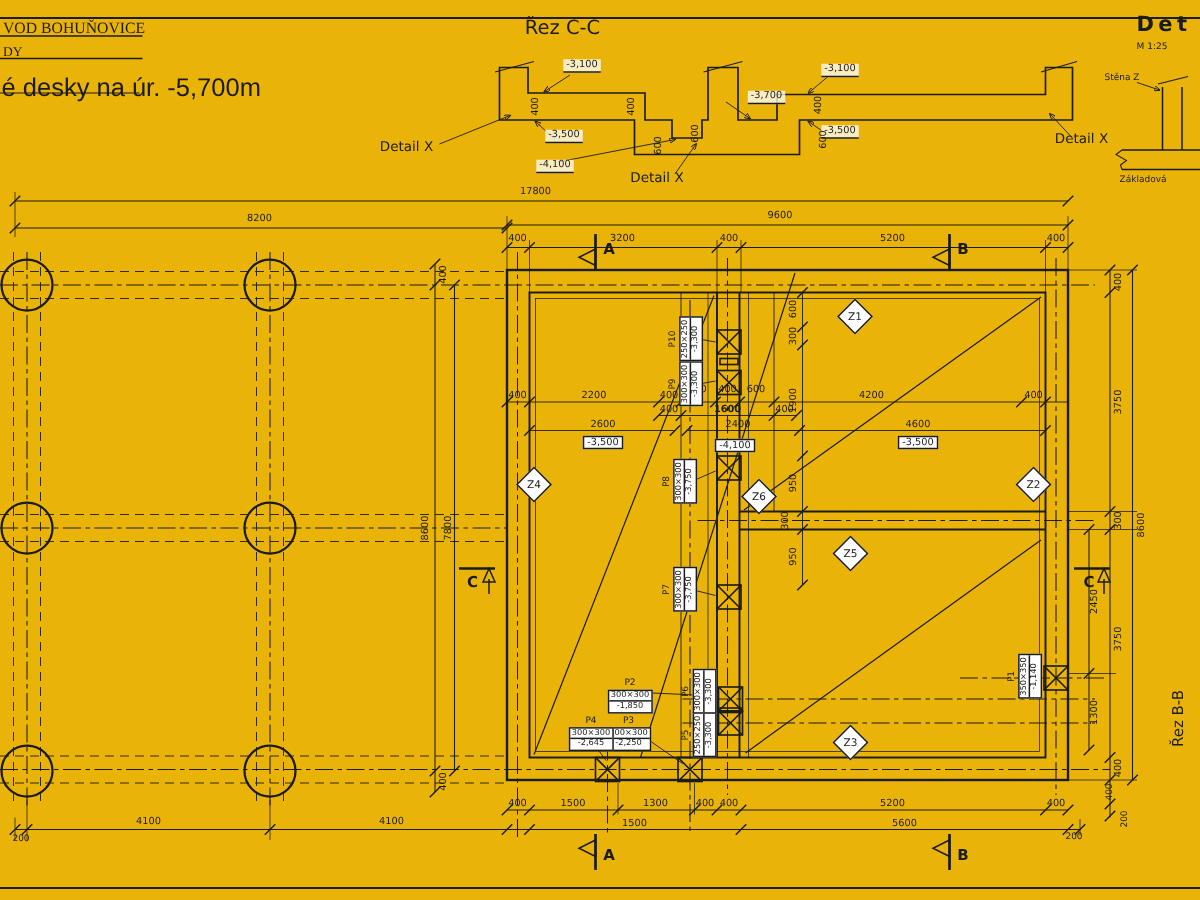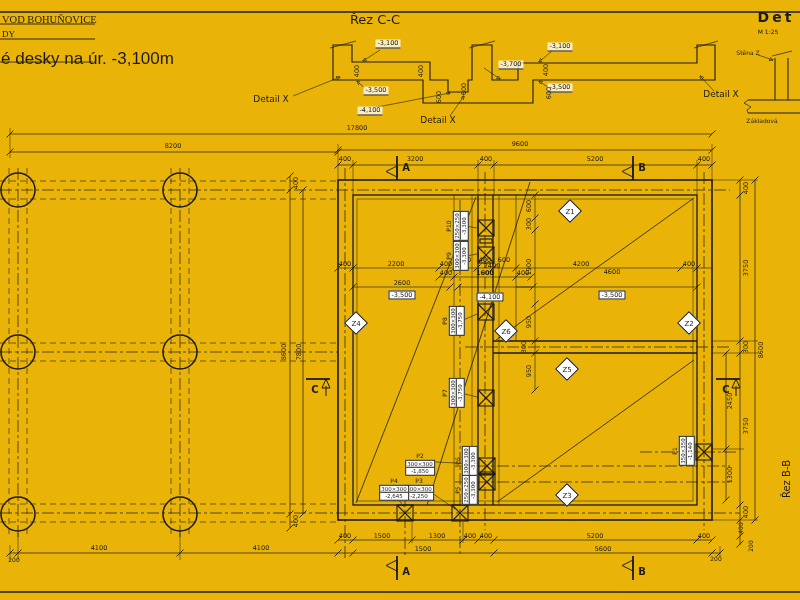--- a/index.html
+++ b/index.html
@@ -324,21 +324,21 @@
     <path d="M322,388 L330,388 L326,379 Z"></path>
     <path d="M732,388 L740,388 L736,379 Z"></path>
   </g>
   <line x1="326" y1="396" x2="326" y2="386" stroke-width="1"></line>
   <line x1="736" y1="396" x2="736" y2="386" stroke-width="1"></line>
 </svg>
 
 <div class="titleblock">
   <div class="tb1">VOD BOHUŇOVICE</div>
   <div class="tb2">DY</div>
-  <div class="tb3">é desky na úr. -3,100m</div>
+  <div class="tb3">é desky na úr. -5,700m</div>
 </div>
 
 <div>
       <span class="ann sec-title" style="left: 375px; top: 19px;">Řez C-C</span>
       <span class="ann lvl" style="left: 388px; top: 44px;">-3,100</span>
       <span class="ann rot" style="left: 357px; top: 71px;">400</span>
       <span class="ann rot" style="left: 421px; top: 71px;">400</span>
       <span class="ann lvl" style="left: 376px; top: 91px;">-3,500</span>
       <span class="ann rot" style="left: 439px; top: 97px;">600</span>
       <span class="ann rot" style="left: 464px; top: 89px;">600</span>
@@ -378,23 +378,23 @@
       <span class="ann" style="left: 465px; top: 260px;">600</span>
       <span class="ann" style="left: 485px; top: 260px;">400</span>
       <span class="ann" style="left: 504px; top: 260px;">600</span>
       <span class="ann" style="left: 581px; top: 264px;">4200</span>
       <span class="ann" style="left: 689px; top: 264px;">400</span>
       <span class="ann" style="left: 446px; top: 273px;">400</span>
       <span class="ann" style="left: 485px; top: 273px; font-weight: bold;">1600</span>
       <span class="ann" style="left: 523px; top: 273px;">400</span>
       <span class="ann" style="left: 402px; top: 283px;">2600</span>
       <span class="ann boxlvl" style="left: 402px; top: 295px;">-3,500</span>
-      <span class="ann" style="left: 492px; top: 266px; text-align: right;">2400</span>
+      <span class="ann" style="left: 492px; top: 283px; text-align: right;">2400</span>
       <span class="ann boxlvl" style="left: 490px; top: 297px;">-4,100</span>
-      <span class="ann" style="left: 612px; top: 272px;">4600</span>
+      <span class="ann" style="left: 612px; top: 283px;">4600</span>
       <span class="ann boxlvl" style="left: 612px; top: 295px;">-3,500</span>
       <span class="ann rot" style="left: 529px; top: 206px;">600</span>
       <span class="ann rot" style="left: 529px; top: 224px;">300</span>
       <span class="ann rot" style="left: 529px; top: 267px;">1900</span>
       <span class="ann rot" style="left: 529px; top: 322px;">950</span>
       <span class="ann rot" style="left: 524px; top: 347px;">300</span>
       <span class="ann rot" style="left: 529px; top: 371px;">950</span>
       <span class="ann" style="left: 345px; top: 536px;">400</span>
       <span class="ann" style="left: 382px; top: 536px;">1500</span>
       <span class="ann" style="left: 437px; top: 536px;">1300</span>

